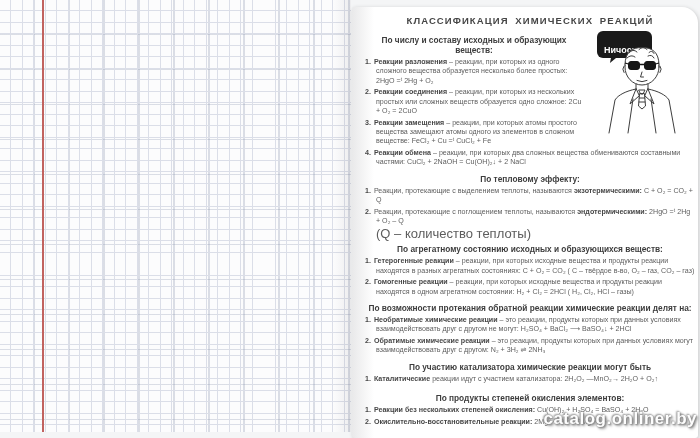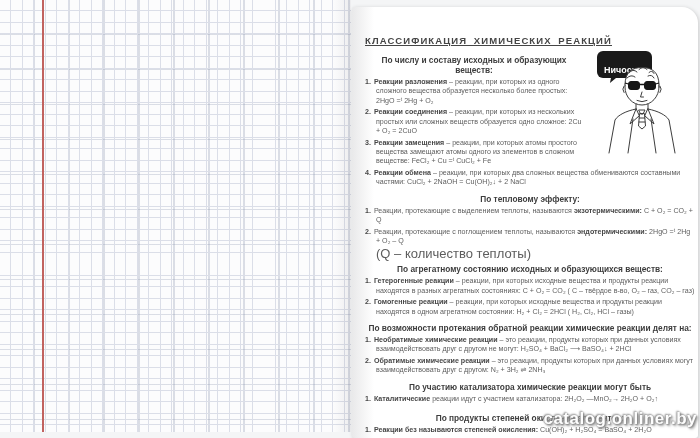--- a/index.html
+++ b/index.html
@@ -18,21 +18,21 @@
     background:linear-gradient(to right, rgba(0,0,0,0), rgba(60,60,70,.08));}
   #margin-line{position:absolute; left:42px; top:0; width:1.5px; height:100%; background:#c1625f;}
 
   
   #print-page{position:absolute; left:352px; top:7px; width:346px; height:431px; background:#fff;
     border-radius:3px 16px 3px 3px; box-shadow:1px 1px 4px rgba(0,0,0,.18); overflow:hidden;}
   #print-page::before{content:""; position:absolute; left:0; top:0; width:22px; height:100%;
     background:linear-gradient(to right, rgba(40,40,50,.10), rgba(0,0,0,0)); pointer-events:none;}
   #content{position:absolute; left:13px; top:8px; width:330px; height:420px;}
 
-  .title{text-align:left; font-size:9.5px; font-weight:bold; color:#454545; letter-spacing:1.1px; word-spacing:3px; margin:20px 0 9px;text-decoration:underline;}
+  .title{text-align:center; font-size:9.5px; font-weight:bold; color:#454545; letter-spacing:1.1px; word-spacing:3px; margin:0 0 9px;}
   .h{font-size:8.3px; font-weight:bold; color:#3d3d3d; margin:6px 0 3px;text-align:center;}
   .item{font-size:7.1px; color:#5d5d5d; line-height:9.3px; margin:0 0 2.5px; padding-left:11px; text-indent:-11px;}
   .item b{color:#474747;}
   .item .n{font-weight:bold; color:#474747; margin-right:1px;}
   .note{font-size:13px; color:#5d5d5d; line-height:9.3px; margin:0 0 1px 11px;}
 
   
   #figure-wrap{float:right; width:106px; height:106px; margin:-6px 0 2px 6px; position:relative;}
   #bubble{position:absolute; top:2px; left:8px; background:#1a1a1a; color:#fff; font-size:9px; font-weight:bold;
     padding:14px 7px 3px; border-radius:6px; white-space:nowrap;}
@@ -112,20 +112,20 @@
       <p class="item"><span class="n">2.</span> <span></span><b>Гомогенные реакции</b><span> – реакции, при которых исходные вещества и продукты реакции находятся в одном агрегатном состоянии: H₂ + Cl₂ = 2HCl ( H₂, Cl₂, HCl – газы)</span></p>
 
       <div class="h">По возможности протекания обратной реакции химические реакции делят на:</div>
       <p class="item"><span class="n">1.</span> <span></span><b>Необратимые химические реакции</b><span> – это реакции, продукты которых при данных условиях взаимодействовать друг с другом не могут: H₂SO₄ + BaCl₂ ⟶ BaSO₄↓ + 2HCl</span></p>
       <p class="item"><span class="n">2.</span> <span></span><b>Обратимые химические реакции</b><span> – это реакции, продукты которых при данных условиях могут взаимодействовать друг с другом: N₂ + 3H₂ ⇌ 2NH₃</span></p>
 
       <div class="h">По участию катализатора химические реакции могут быть</div>
       <p class="item"><span class="n">1.</span> <span></span><b>Каталитические</b><span> реакции идут с участием катализатора: 2H₂O₂ —MnO₂→ 2H₂O + O₂↑</span></p>
 
       <div class="h" style="margin-top:9px">По продукты степеней окисления элементов:</div>
-      <p class="item"><span class="n">1.</span> <span></span><b>Реакции без называются степеней окисления:</b><span> Cu(OH)₂ + H₂SO₄ = BaSO₄ + 2H₂O</span></p>
+      <p class="item"><span class="n">1.</span> <span></span><b>Реакции без нескольких степеней окисления:</b><span> Cu(OH)₂ + H₂SO₄ = BaSO₄ + 2H₂O</span></p>
       <p class="item"><span class="n">2.</span> <span></span><b>Окислительно-восстановительные реакции:</b><span> 2Mg⁰ + O₂⁰ = 2Mg⁺²O⁻²</span></p>
 
     </div>
   </div>
 
   <div id="watermark">catalog.onliner.by</div>
 </div>
 
 </body></html>

